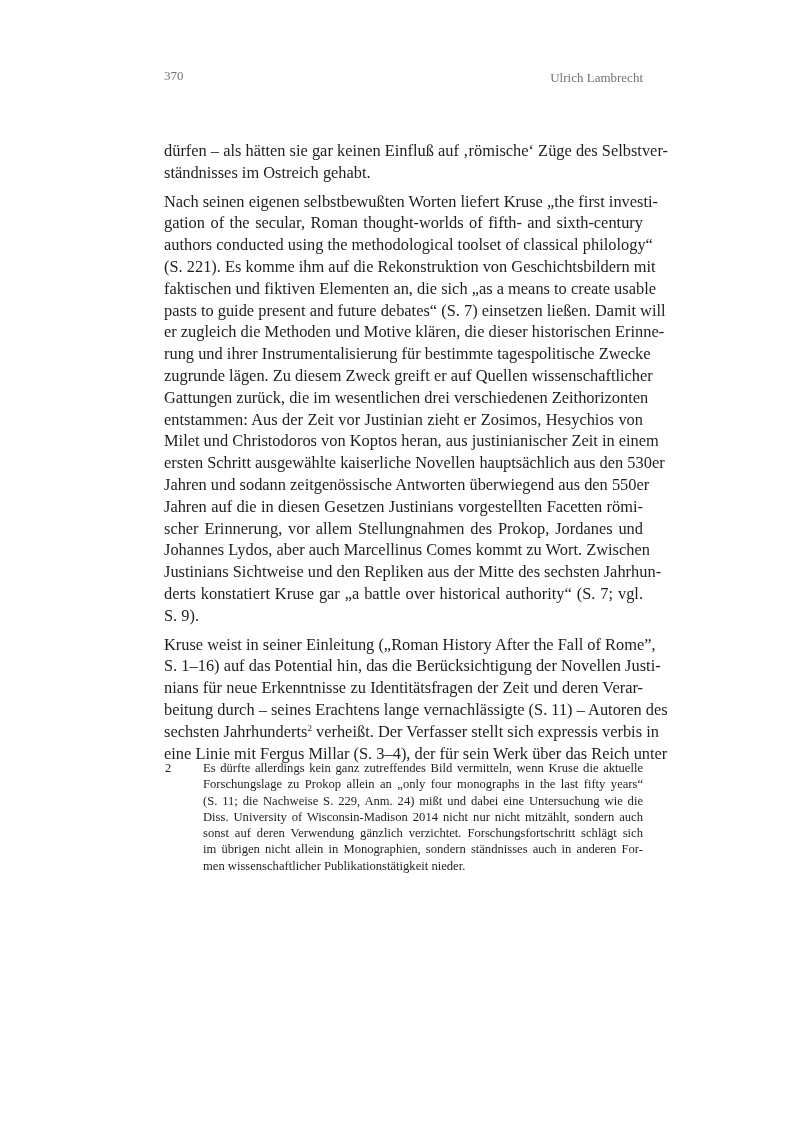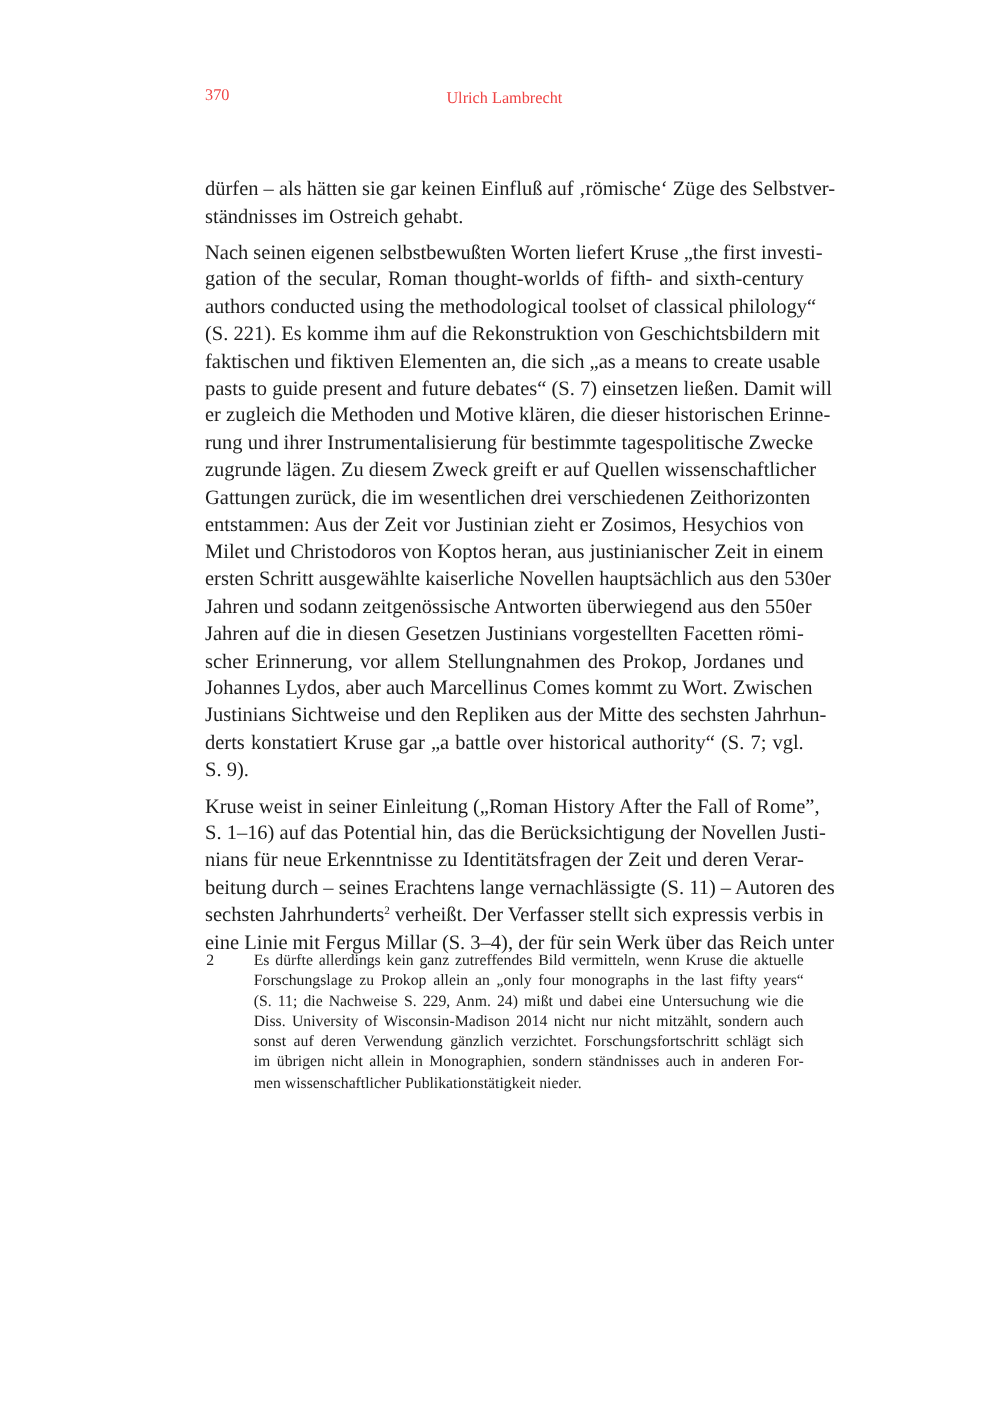--- a/index.html
+++ b/index.html
@@ -21,33 +21,33 @@
     width: 799px;
     height: 1131px;
   }
   .running-head {
     position: absolute;
     left: 164px;
     top: 68px;
     width: 479px;
     height: 20px;
     font-size: 13px;
-    color: #ef4444;
+    color: #737373;
   }
   .page-number {
     position: absolute;
     left: 0;
     top: 0;
   }
   .running-title {
     position: absolute;
     left: 0;
     right: 0;
     top: 2px;
-    text-align: center;
+    text-align: right;
   }
   .body-text {
     position: absolute;
     left: 164px;
     top: 140px;
     width: 479px;
     font-size: 16.4px;
     line-height: 21.8px;
   }
   .body-text p {

